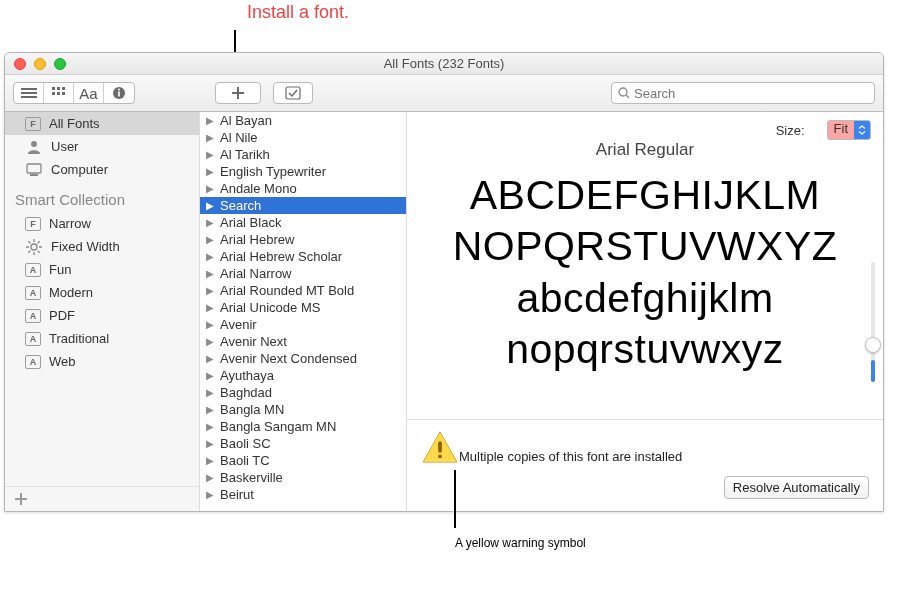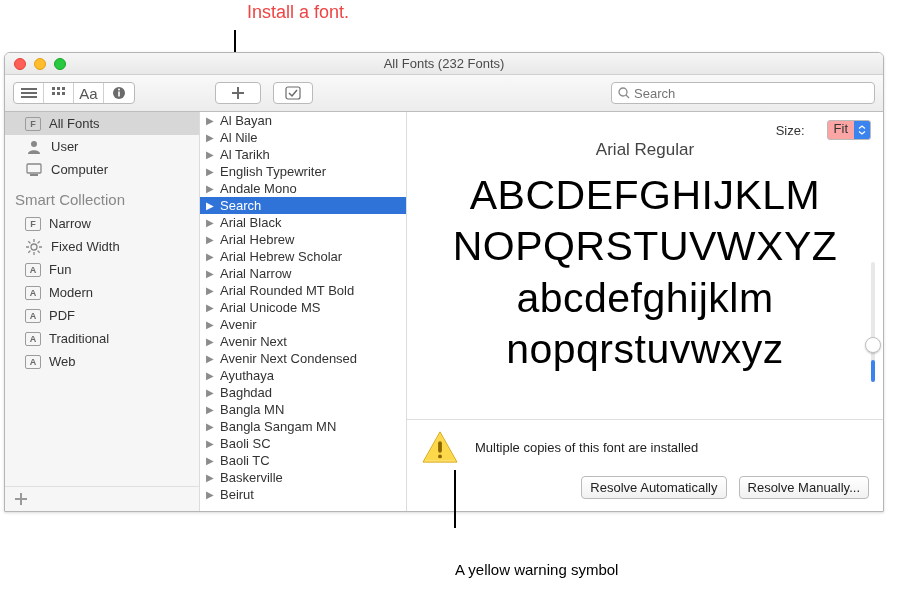--- a/index.html
+++ b/index.html
@@ -3,21 +3,21 @@
 <meta charset="utf-8">
 <style>
 * { box-sizing: border-box; margin: 0; padding: 0; }
 body { font-family: -apple-system, "Helvetica Neue", Arial, sans-serif; font-size: 13px; color: #333; background: #fff; }
 
 .container { width: 898px; height: 615px; position: relative; }
 
 .annotation-top { position: absolute; left: 247px; top: 2px; font-size: 18px; color: #ef4444; }
 .annotation-line-top { position: absolute; left: 234px; top: 30px; width: 2px; height: 51px; background: #000; }
 
-.annotation-bottom { position: absolute; left: 455px; top: 560px; font-size: 15px; color: #000; line-height: 1.3; }
+.annotation-bottom { position: absolute; left: 455px; top: 536px; font-size: 12px; color: #000; line-height: 1.3; }
 .annotation-line-bottom { position: absolute; left: 454px; top: 470px; width: 2px; height: 58px; background: #000; }
 
 .window { position: absolute; left: 4px; top: 52px; width: 880px; height: 460px; border: 1px solid #b5b5b5; border-radius: 6px 6px 1px 1px; overflow: hidden; background: #fff; box-shadow: 0 1px 3px rgba(0,0,0,0.15); }
 
 .titlebar { height: 22px; background: linear-gradient(#f6f6f6, #e8e8e8); border-bottom: 1px solid #d0d0d0; display: flex; align-items: center; position: relative; }
 .traffic { display: flex; gap: 8px; margin-left: 9px; }
 .traffic span { width: 12px; height: 12px; border-radius: 50%; }
 .traffic .red { background: #ff5f57; border: 0.5px solid #e24238; }
 .traffic .yellow { background: #ffbd2e; border: 0.5px solid #e1a116; }
 .traffic .green { background: #28c940; border: 0.5px solid #12a729; }
@@ -55,21 +55,21 @@
 .size-select { border: 1px solid #bababa; border-radius: 3px; height: 20px; display: flex; align-items: flex-start; background: #fca5a5; overflow: hidden; }
 .size-select span { padding: 0 6px; }
 .size-select .arr { background: #3b84ef; color: #fff; width: 16px; height: 100%; display: flex; align-items: center; justify-content: center; font-size: 9px; }
 .preview-title { text-align: center; font-size: 17px; color: #444; }
 .preview-sample { font-family: Arial, sans-serif; text-align: center; padding: 10px 14px 0 14px; font-size: 41px; line-height: 1.25; letter-spacing: 0.5px; color: #000; overflow: hidden; flex: 1; word-break: break-all; }
 .slider-track { position: absolute; right: 8px; top: 150px; width: 4px; height: 120px; background: #e8e8e8; border-radius: 2px; }
 .slider-knob { position: absolute; right: 2px; top: 225px; width: 16px; height: 16px; border-radius: 50%; background: #fff; border: 1px solid #c0c0c0; box-shadow: 0 1px 2px rgba(0,0,0,0.2); }
 .slider-bottom { position: absolute; right: 8px; top: 248px; width: 4px; height: 22px; background: #3b84ef; border-radius: 2px; }
 
 .warning-bar { border-top: 1px solid #dedede; padding: 10px 14px 12px 14px; display: flex; flex-direction: column; gap: 12px; background: #fff; }
-.warning-top { display: flex; align-items: center; gap: 16px; }
+.warning-top { display: flex; align-items: flex-end; }
 .warning-icon { width: 38px; height: 34px; }
 .warning-text { font-size: 13px; color: #222; }
 .warning-buttons { display: flex; justify-content: flex-end; gap: 12px; }
 .mac-button { border: 1px solid #bababa; border-radius: 4px; background: linear-gradient(#fff,#f1f1f1); padding: 3px 8px; font-size: 13px; color: #222; }
 
 svg { display: block; }
 </style>
 </head>
 <body>
 
@@ -352,21 +352,20 @@
                 <path d="M20 2 L38 34 L2 34 Z" fill="#fce37a" stroke="#d9a400" stroke-width="1"></path>
                 <path d="M20 4 L36 32 L4 32 Z" fill="#fdd84b"></path>
                 <rect x="18" y="12" width="4" height="12" rx="2" fill="#8a6500"></rect>
                 <circle cx="20" cy="28" r="2" fill="#8a6500"></circle>
               </svg>
             </div>
             <div class="warning-text">Multiple copies of this font are installed</div>
           </div>
           <div class="warning-buttons">
             <button class="mac-button">Resolve Automatically</button>
-            <button class="mac-button">Resolve Manually...</button>
           </div>
         </div>
 
       </div>
 
     </div>
 
   </div>
 
   <div class="annotation-line-bottom"></div>

